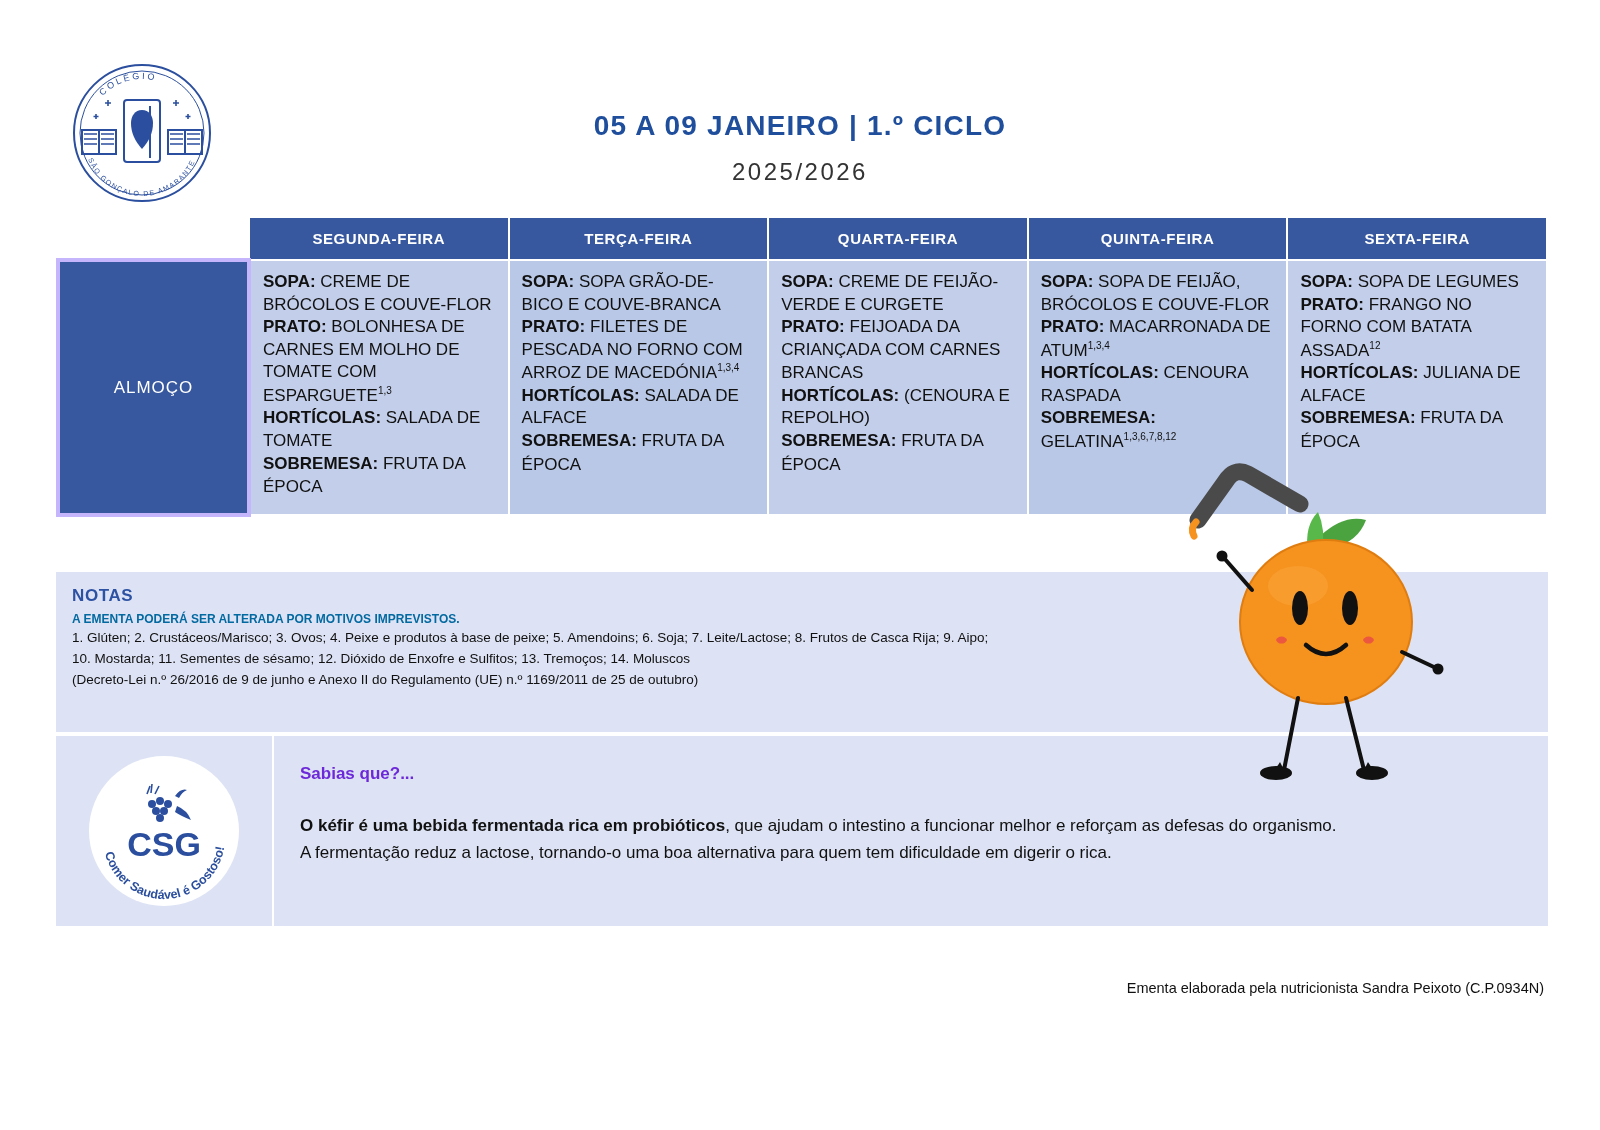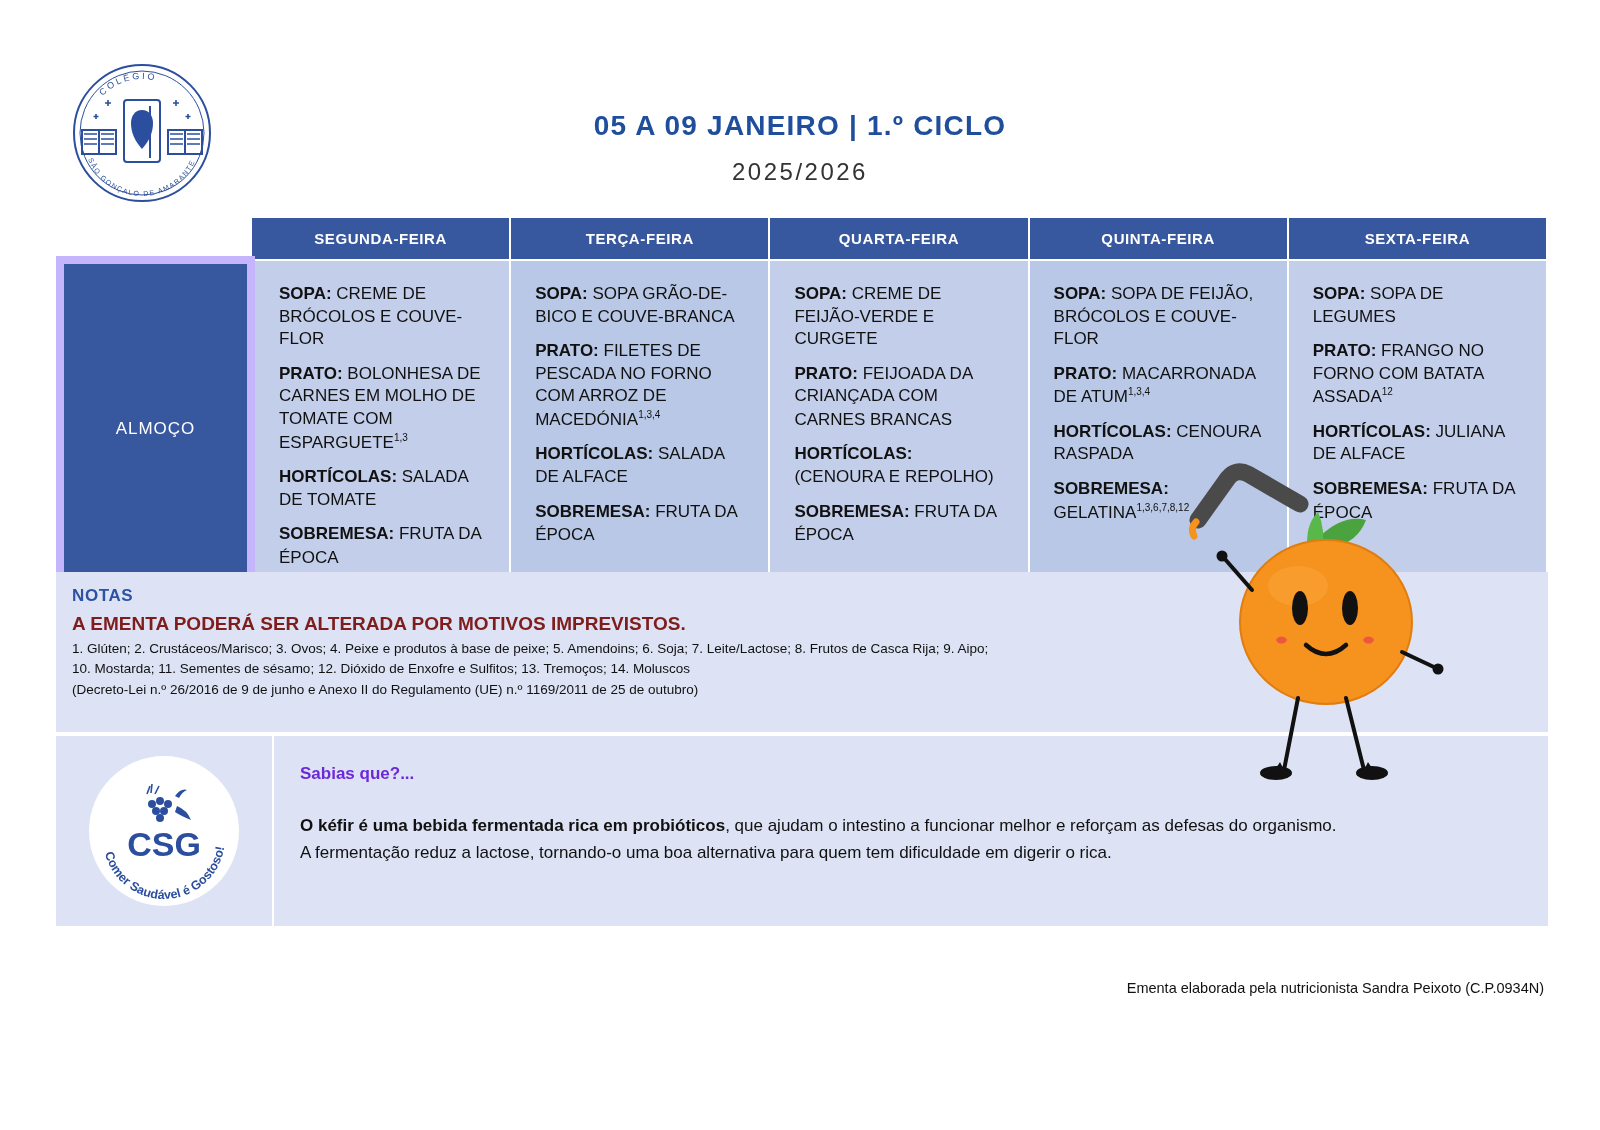--- a/index.html
+++ b/index.html
@@ -74,36 +74,36 @@
     border: none;
     width: 188px;
   }
   .menu-table td.rowlabel {
     background: #37579f;
     color: #ffffff;
     font-size: 17px;
     letter-spacing: 1px;
     text-align: center;
     vertical-align: middle;
-    border: 8px solid #c4b5fd;
+    border: 4px solid #c4b5fd;
     width: 188px;
   }
   .menu-table td.cell {
     background: #c3cfea;
     border: 2px solid #ffffff;
     vertical-align: top;
     padding: 10px 12px 16px 12px;
     font-size: 17px;
     line-height: 1.33;
     color: #111;
   }
   .menu-table td.cell.alt {
     background: #b9c8e6;
   }
-  .cell p { margin: 12px; }
+  .cell p { margin: 0; }
   .cell b { font-weight: bold; }
   .cell sup { font-size: 10px; vertical-align: super; }
 
   
   .notes {
     position: absolute;
     left: 56px;
     top: 572px;
     width: 1492px;
     height: 160px;
@@ -113,22 +113,22 @@
   }
   .notes-title {
     color: #2e52a3;
     font-weight: bold;
     font-size: 17px;
     letter-spacing: 0.6px;
     margin-bottom: 4px;
   }
   .notes-strong {
     font-weight: bold;
-    font-size: 19px;
-    color: #7f1d1d;
+    font-size: 12px;
+    color: #0369a1;
     line-height: 1.5;
   }
   .notes-line {
     font-size: 13.5px;
     color: #111;
     line-height: 1.55;
   }
 
   
   .fact-box {

